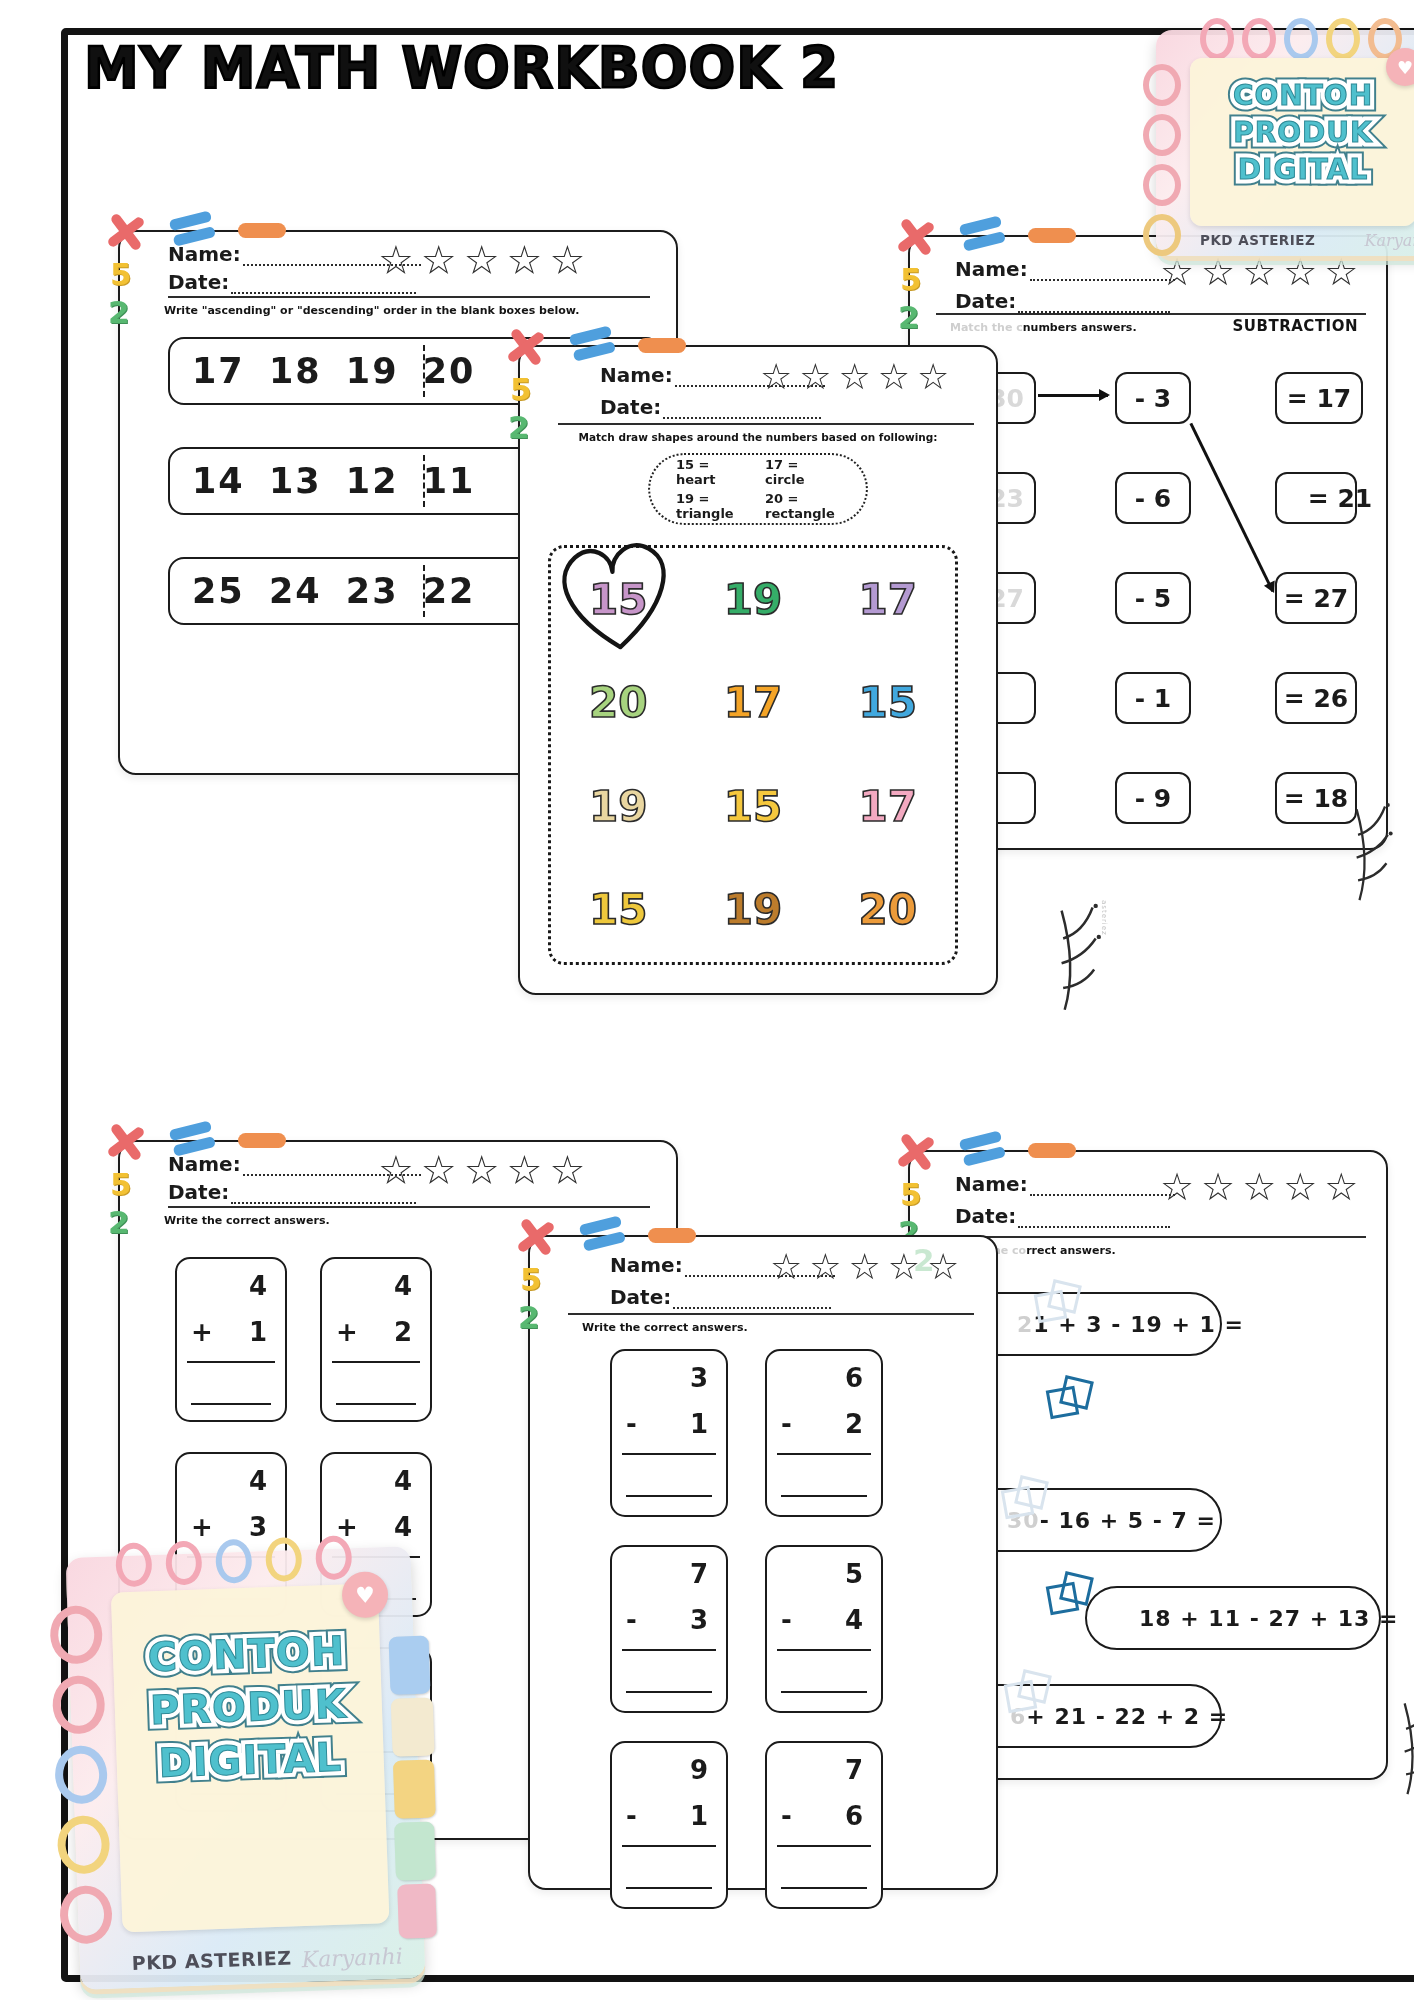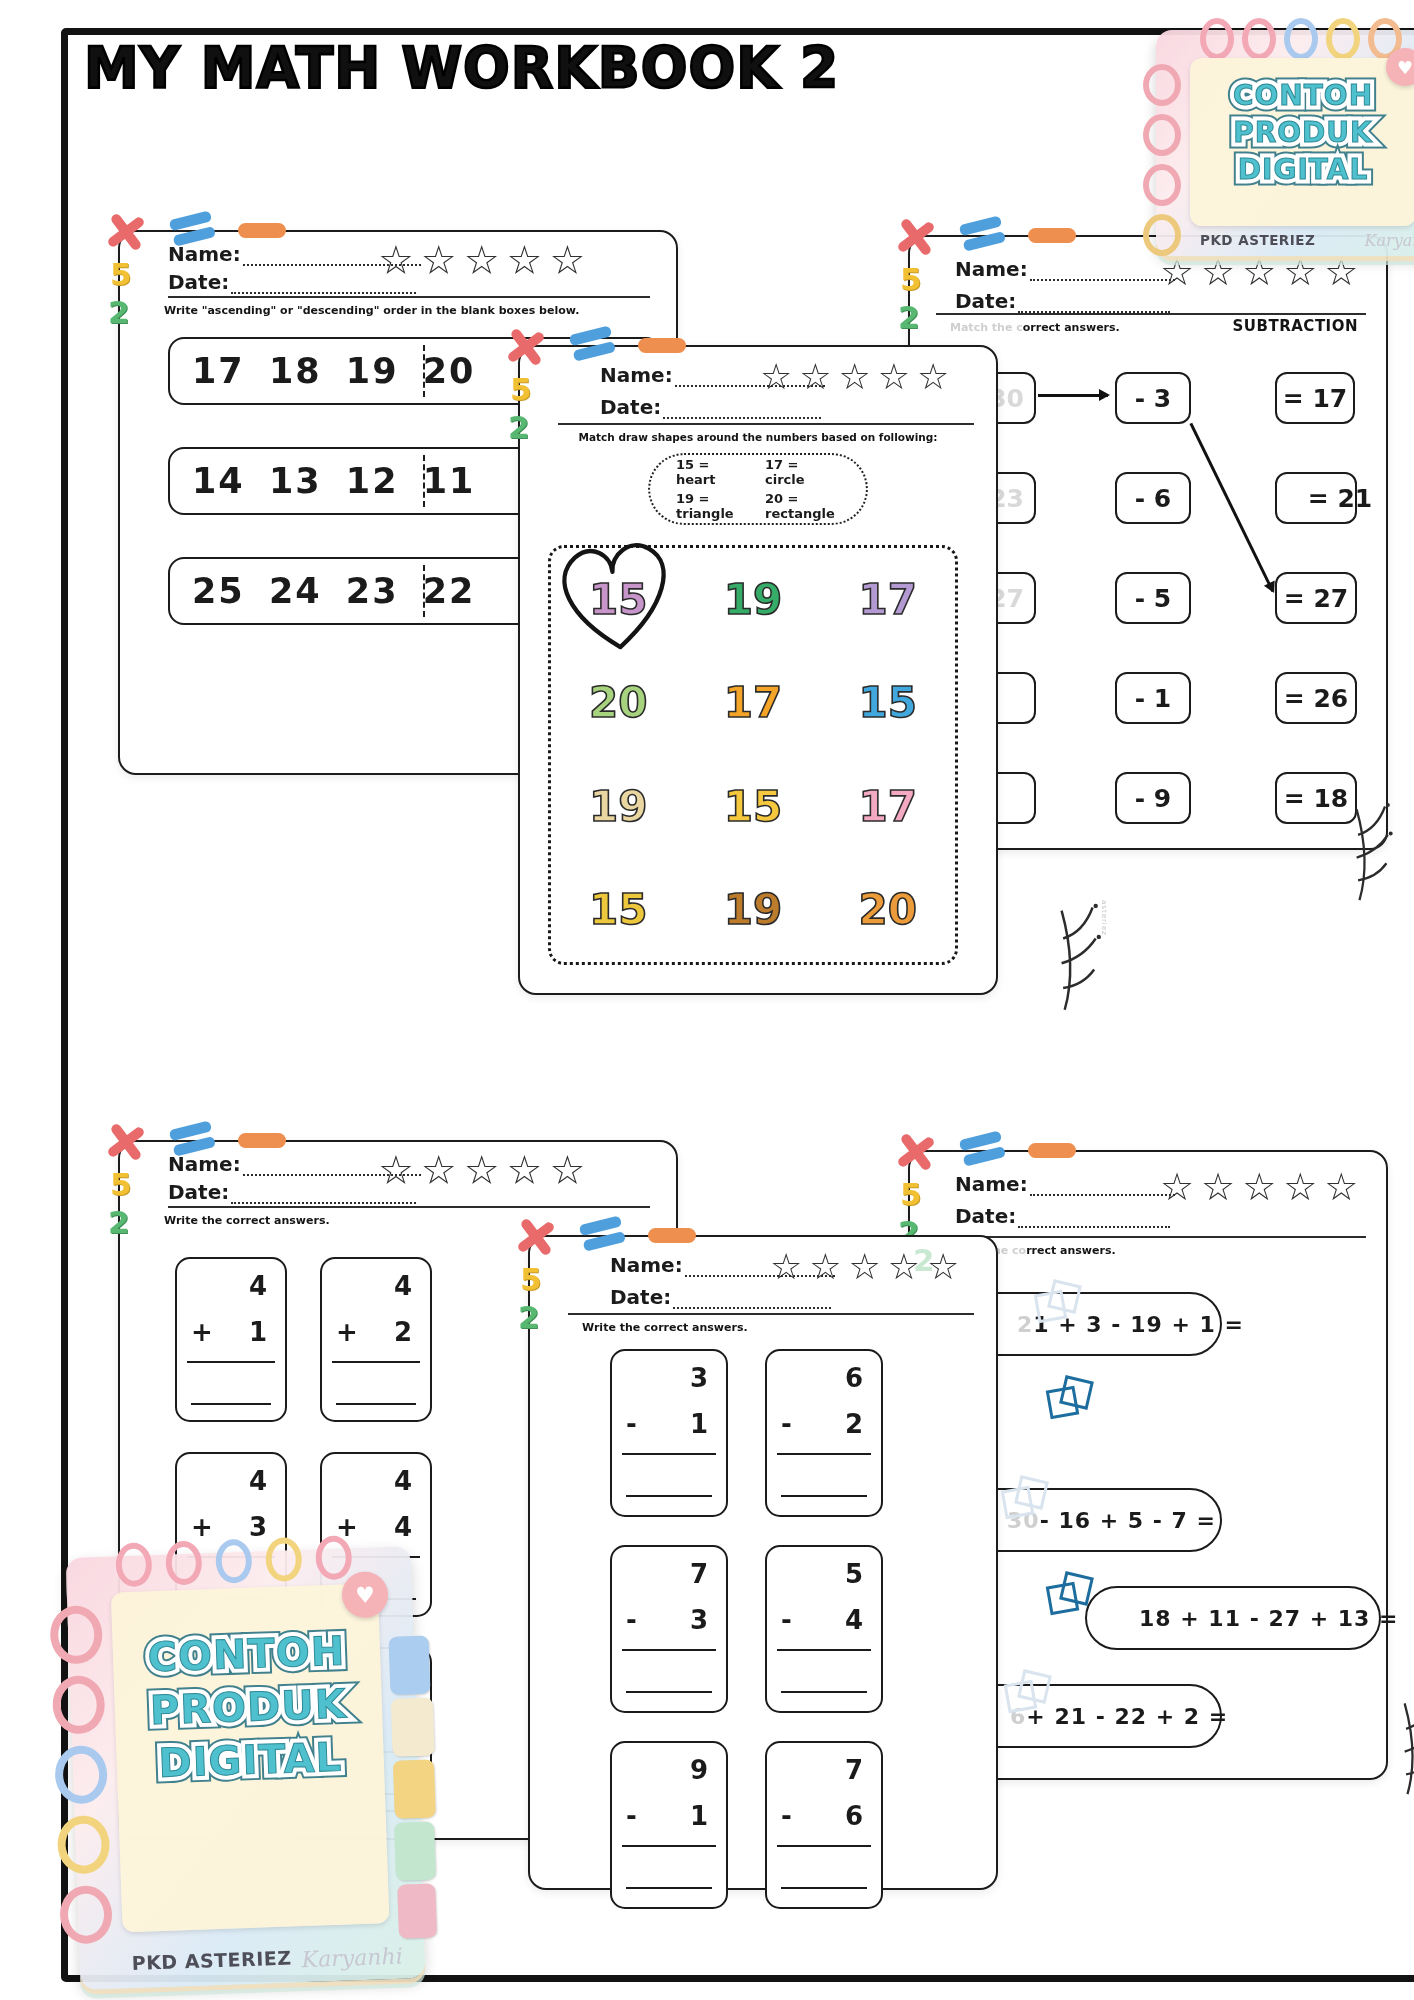--- a/index.html
+++ b/index.html
@@ -151,31 +151,31 @@
       <span>Name:</span>
         <span class="leader" style="width:145px;"></span>
     </div>
     <div class="hdr-row" style="left:45px;top:52px;">
       <span>Date:</span>
         <span class="leader" style="width:152px;"></span>
     </div>
     <div class="stars" style="left:250px;top:16px;font-size:38px;">☆☆☆☆☆</div>
     <div class="divider" style="left:26px;right:20px;top:76px;"></div>
     <div class="instr" style="left:40px;top:84px;">
-      <span class="faint">Match the c</span><span>orrect answers.</span>
+      <span class="faint">Match the c</span><span>numbers answers.</span>
     </div>
     <div class="instr" style="right:28px;top:80px;font-size:15px;font-weight:800;letter-spacing:.5px;">SUBTRACTION</div>
 
     <div class="mbox mstub" style="left:22px;top:135px;width:104px;height:52px;">
         <span>30</span>
       </div>
     <div class="mbox" style="left:205px;top:135px;width:76px;height:52px;">
         <span>- 3</span>
       </div>
-    <div class="mbox" style="left:365px;top:135px;width:80px;height:52px;">
+    <div class="mbox" style="left:365px;top:135px;width:88px;height:52px;">
         <span>= 17</span>
       </div>
 
     <div class="mbox mstub" style="left:22px;top:235px;width:104px;height:52px;">
         <span>23</span>
       </div>
     <div class="mbox" style="left:205px;top:235px;width:76px;height:52px;">
         <span>- 6</span>
       </div>
     <div class="mbox" style="left:365px;top:235px;width:82px;height:52px;padding-left:48px;">

